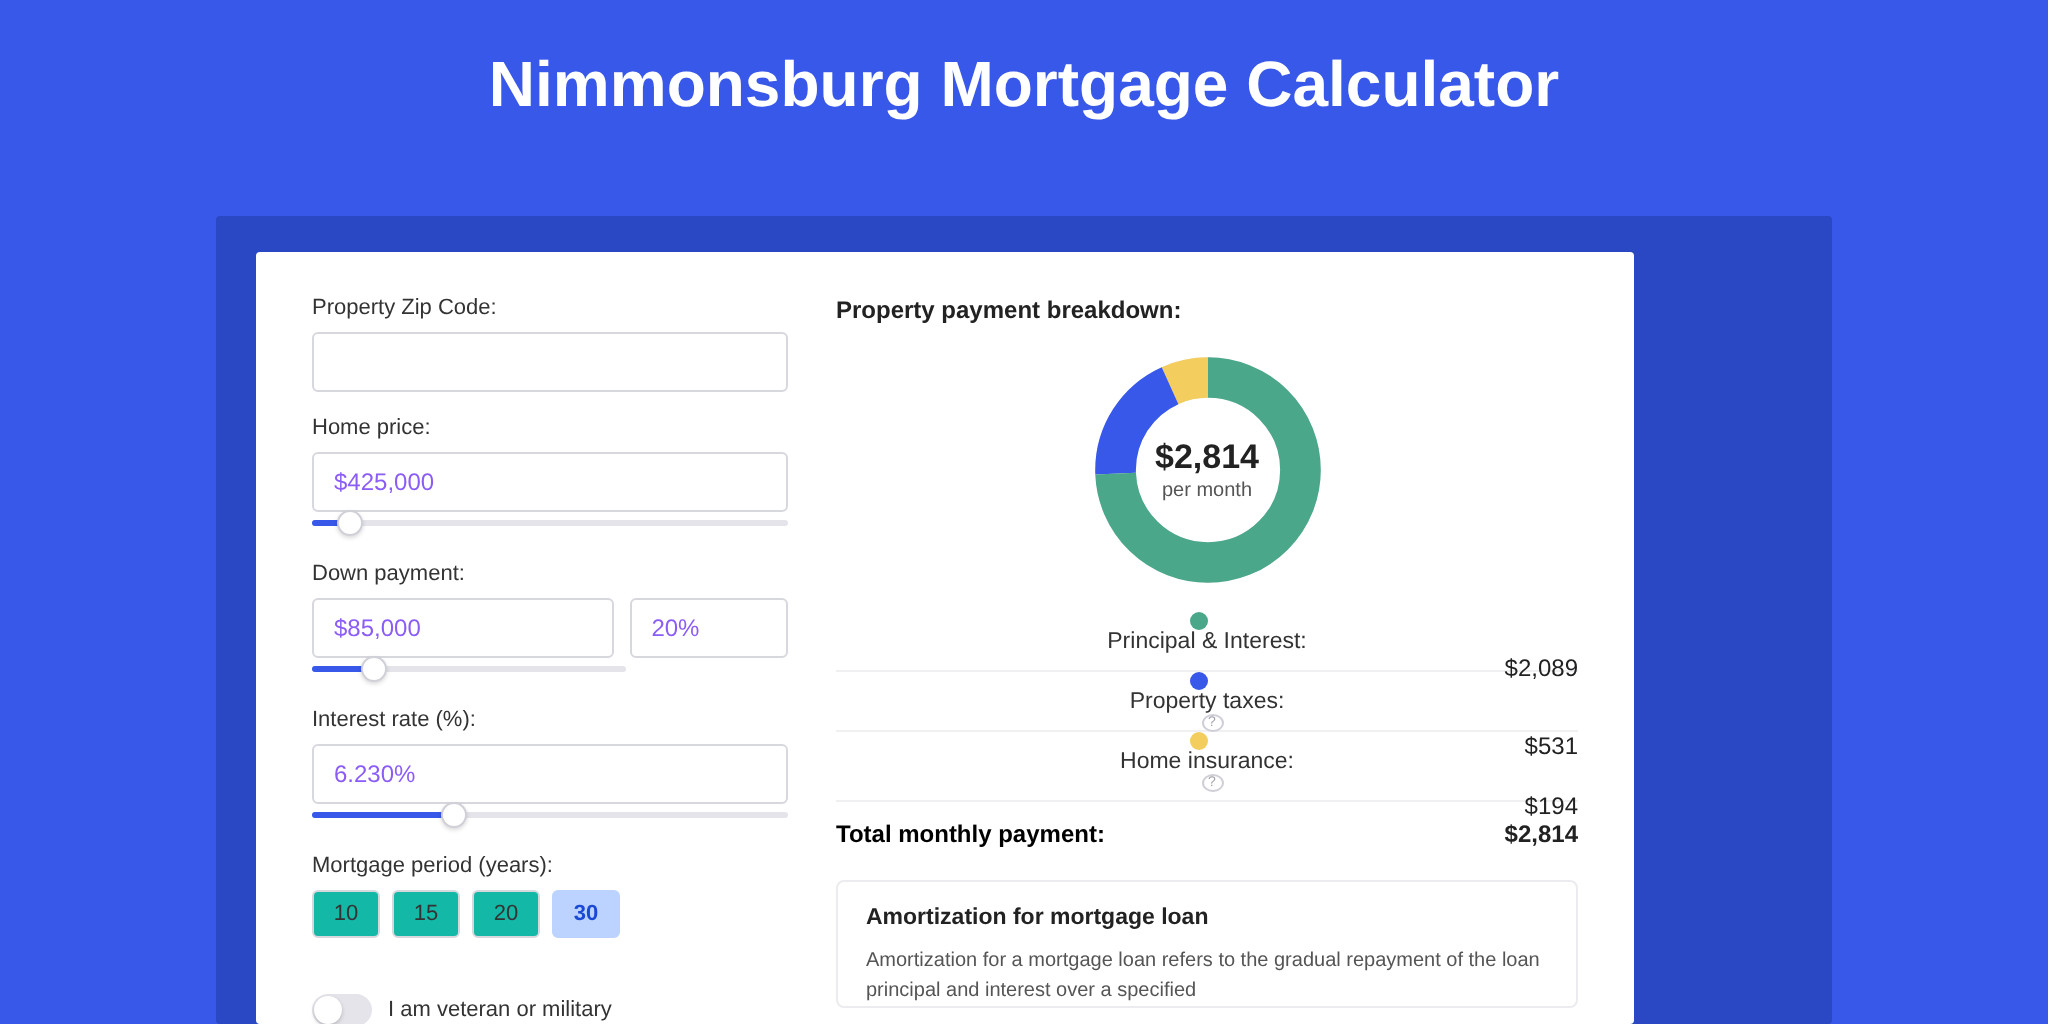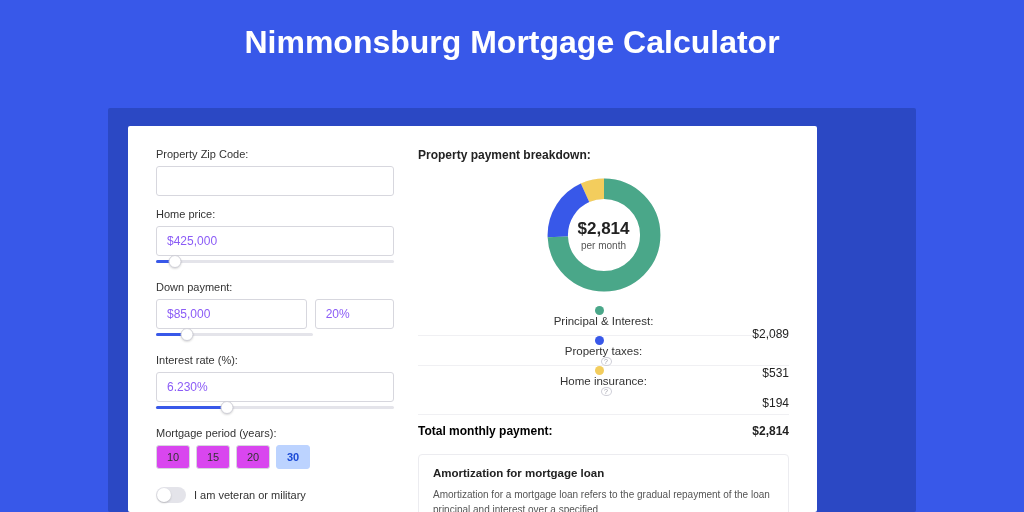--- a/index.html
+++ b/index.html
@@ -87,36 +87,36 @@
     box-shadow: 0 1px 2px rgba(0,0,0,0.15);
     transform: translateX(-50%);
   }
   .dp-row { display: flex; gap: 8px; }
   .dp-amount { flex: 1.9; border-radius: 13px; }
   .dp-pct { flex: 1; }
 
   .period-row { display: flex; gap: 6px; margin-top: 4px; }
   .period-btn {
     border: 1px solid #d7d7de;
-    background: #d946ef;
+    background: #14b8a6;
     border-radius: 3px;
     font-size: 11px;
     color: #333;
     height: 24px;
     width: 34px;
     cursor: pointer;
   }
   .period-btn.active {
     background: #bcd3ff;
     border-color: #bcd3ff;
     color: #1a49d6;
     font-weight: 600;
   }
 
-  .toggle-row { display: flex; align-items: center; gap: 8px; margin-top: 18px; }
+  .toggle-row { display: flex; align-items: center; gap: 8px; margin-top: 28px; }
   .toggle {
     width: 30px; height: 16px;
     border-radius: 10px;
     background: #e4e4ea;
     position: relative;
   }
   .toggle-knob {
     position: absolute;
     left: 1px; top: 1px;
     width: 14px; height: 14px;
@@ -180,21 +180,21 @@
   }
   .legend-val { margin-left: auto; font-size: 12px; color: #222; }
   .total-row {
     display: flex;
     align-items: center;
     height: 30px;
     font-size: 12px;
     font-weight: 700;
     border-top: 1px solid #f0f0f3;
     padding-top: 2px;
-    margin-top: 18px;
+    margin-top: 4px;
   }
 
   .amort-box {
     border: 1px solid #ececf0;
     border-radius: 4px;
     padding: 12px 14px 0 14px;
     margin-top: 10px;
   }
   .amort-text {
     font-size: 10px;

